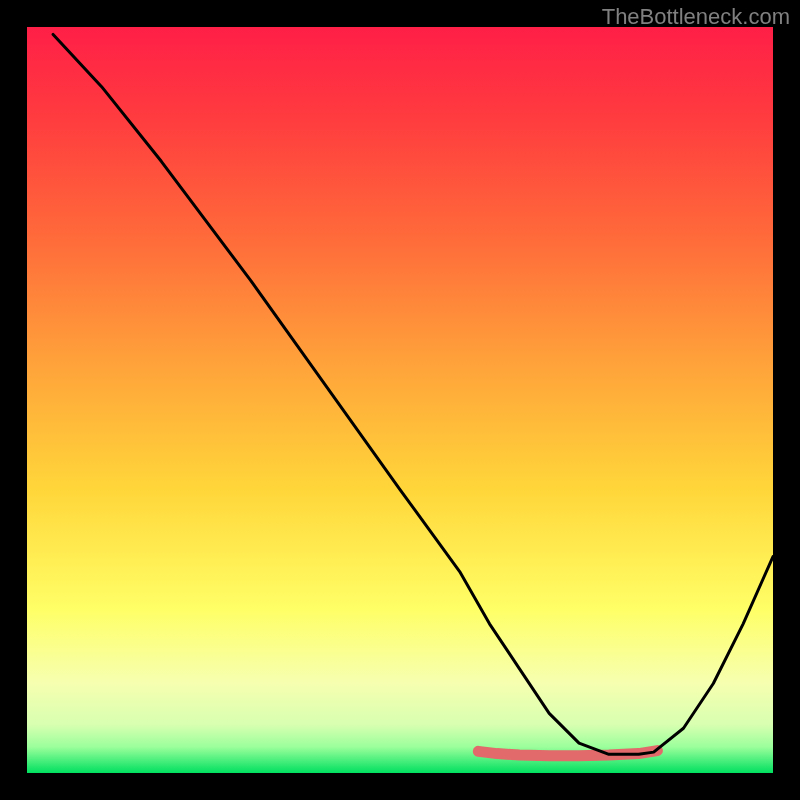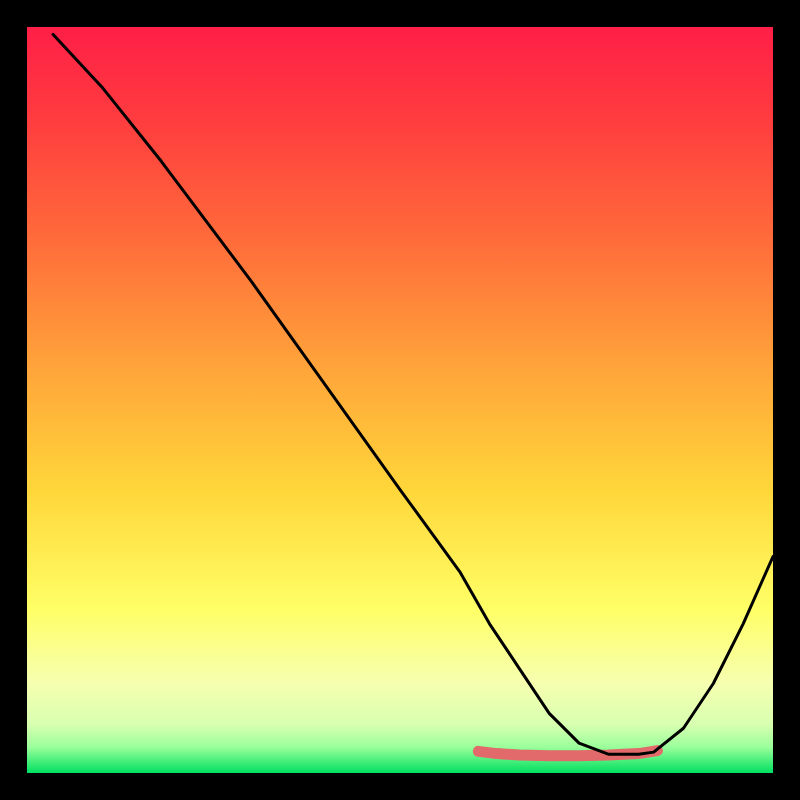--- a/index.html
+++ b/index.html
@@ -29,20 +29,21 @@
     left: 0;
     top: 0;
     width: 800px;
     height: 800px;
   }
 </style>
 </head>
 <body>
 
 <div class="chart-wrap">
+  <div class="watermark">TheBottleneck.com</div>
   <svg class="plot" viewBox="0 0 800 800" preserveAspectRatio="none">
     <defs>
       <linearGradient id="bg-grad" x1="0" y1="0" x2="0" y2="1">
           <stop offset="0%" stop-color="#ff1f47"></stop>
           <stop offset="12%" stop-color="#ff3b3f"></stop>
           <stop offset="28.000000000000004%" stop-color="#ff6a3a"></stop>
           <stop offset="45%" stop-color="#ffa23a"></stop>
           <stop offset="62%" stop-color="#ffd63a"></stop>
           <stop offset="78%" stop-color="#ffff66"></stop>
           <stop offset="88%" stop-color="#f6ffb0"></stop>

